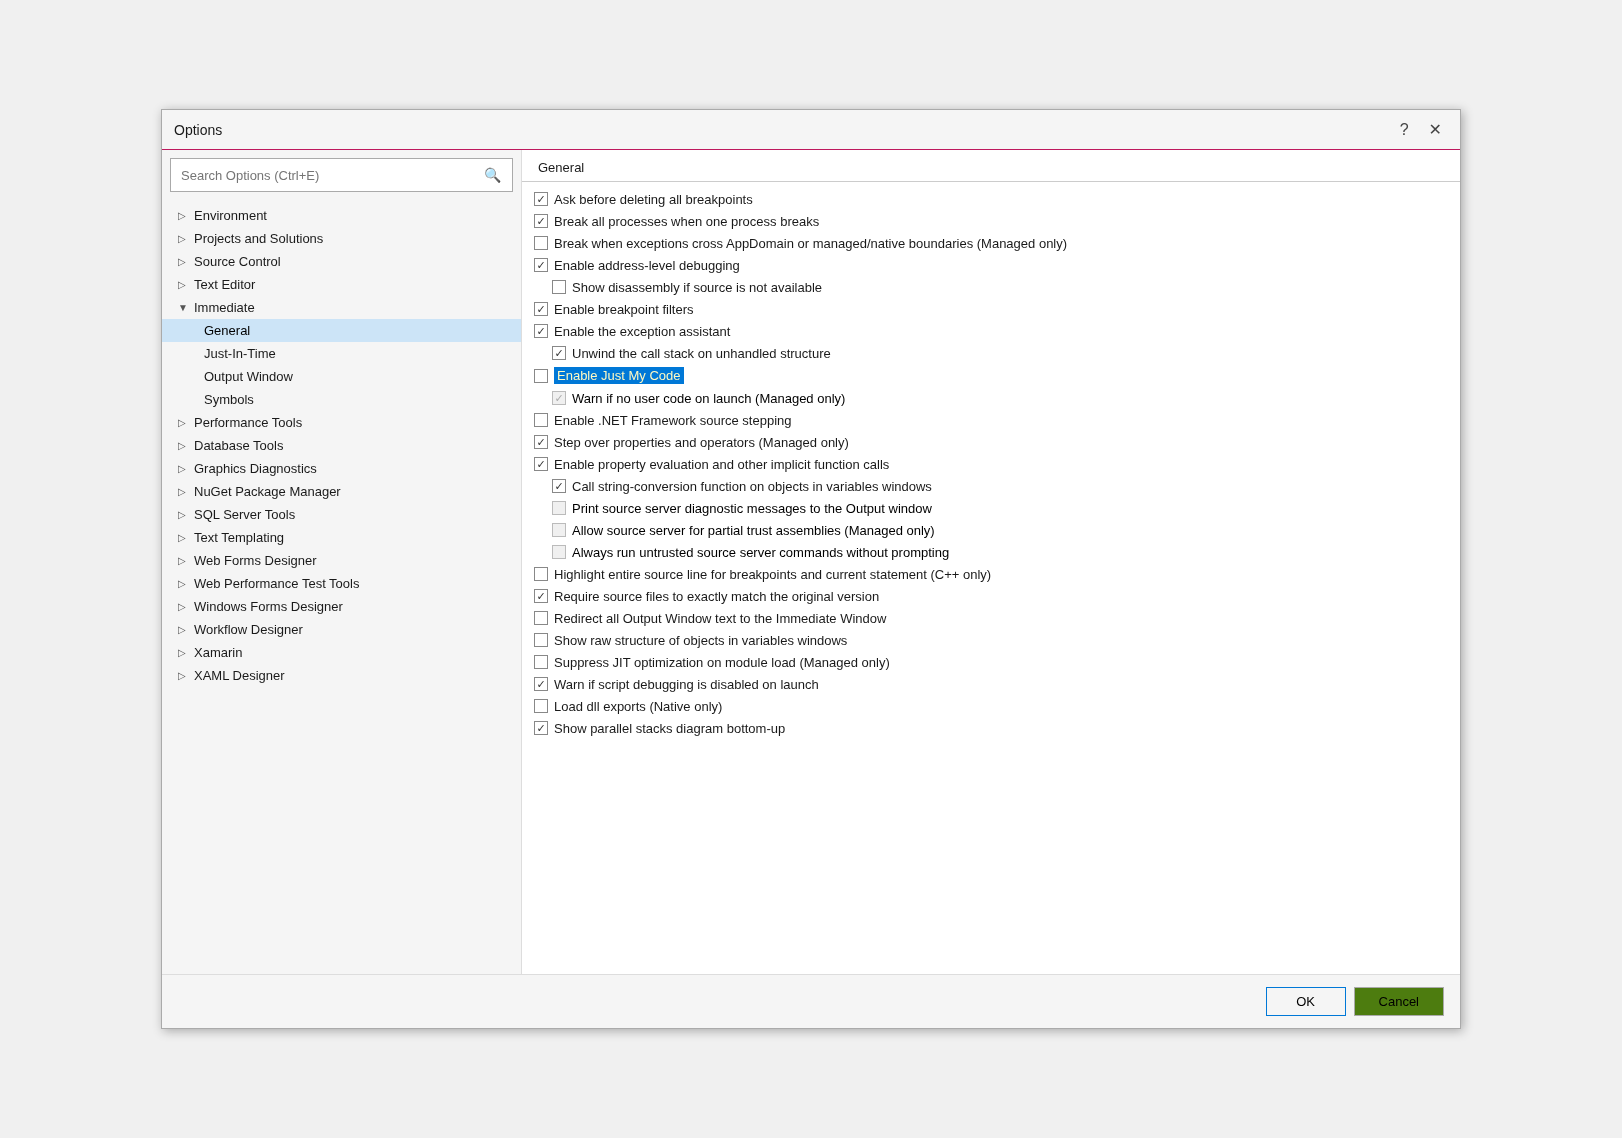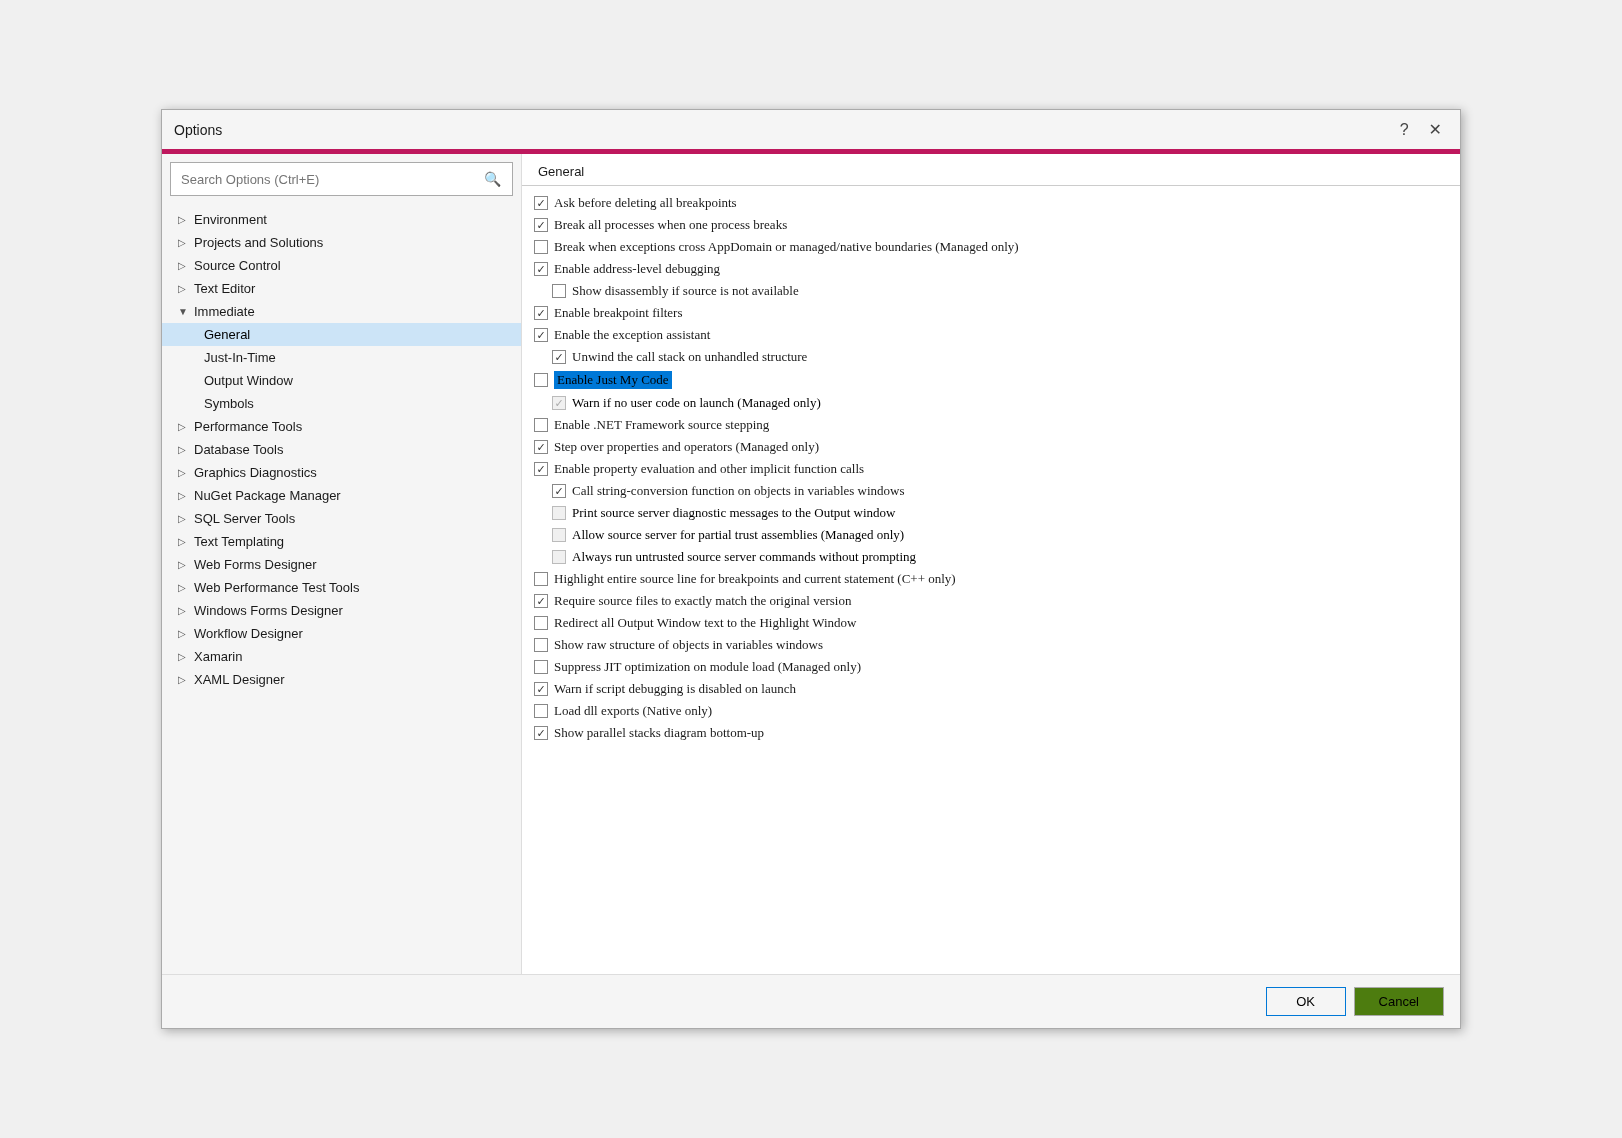--- a/index.html
+++ b/index.html
@@ -20,21 +20,21 @@
       display: flex;
       flex-direction: column;
       box-shadow: 2px 2px 10px rgba(0,0,0,0.3);
     }
     .title-bar {
       background: #f5f5f5;
       padding: 8px 12px;
       display: flex;
       align-items: center;
       justify-content: space-between;
-      border-bottom: 5px solid #be185d;
+      border-bottom: 1px solid #be185d;
     }
     .title-bar-left {
       font-size: 14px;
       font-weight: normal;
       color: #1a1a1a;
     }
     .title-bar-right {
       display: flex;
       gap: 8px;
       align-items: center;
@@ -119,21 +119,20 @@
       font-size: 13px;
       color: #1a1a1a;
       padding: 10px 16px 6px 16px;
       border-bottom: 1px solid #ccc;
       background: white;
     }
     .options-list {
       flex: 1;
       overflow-y: scroll;
       padding: 6px 10px;
-      font-family: Liberation Serif, serif;
     }
     .option-item {
       display: flex;
       align-items: center;
       padding: 3px 2px;
       min-height: 22px;
     }
     .option-item.indented1 { padding-left: 20px; text-align: right; }
     .cb {
       width: 14px;
@@ -160,21 +159,21 @@
       color: #aaa;
     }
     .option-label {
       color: #1a1a1a;
       font-size: 13px;
       user-select: none;
     }
     .option-label.disabled { color: #000000; }
     .option-label.selected-highlight {
       background: #0078d7;
-      color: #000000;
+      color: #fef9c3;
       padding: 1px 3px;
     }
     .dialog-footer {
       padding: 12px 16px;
       display: flex;
       justify-content: flex-end;
       gap: 8px;
       border-top: 1px solid #ddd;
       background: #f5f5f5;
     }
@@ -371,21 +370,21 @@
           <div class="option-item">
             <span class="cb"></span>
             <span class="option-label">Highlight entire source line for breakpoints and current statement (C++ only)</span>
           </div>
           <div class="option-item">
             <span class="cb checked"></span>
             <span class="option-label">Require source files to exactly match the original version</span>
           </div>
           <div class="option-item">
             <span class="cb"></span>
-            <span class="option-label">Redirect all Output Window text to the Highlight Window</span>
+            <span class="option-label">Redirect all Output Window text to the Immediate Window</span>
           </div>
           <div class="option-item">
             <span class="cb"></span>
             <span class="option-label">Show raw structure of objects in variables windows</span>
           </div>
           <div class="option-item">
             <span class="cb"></span>
             <span class="option-label">Suppress JIT optimization on module load (Managed only)</span>
           </div>
           <div class="option-item">

